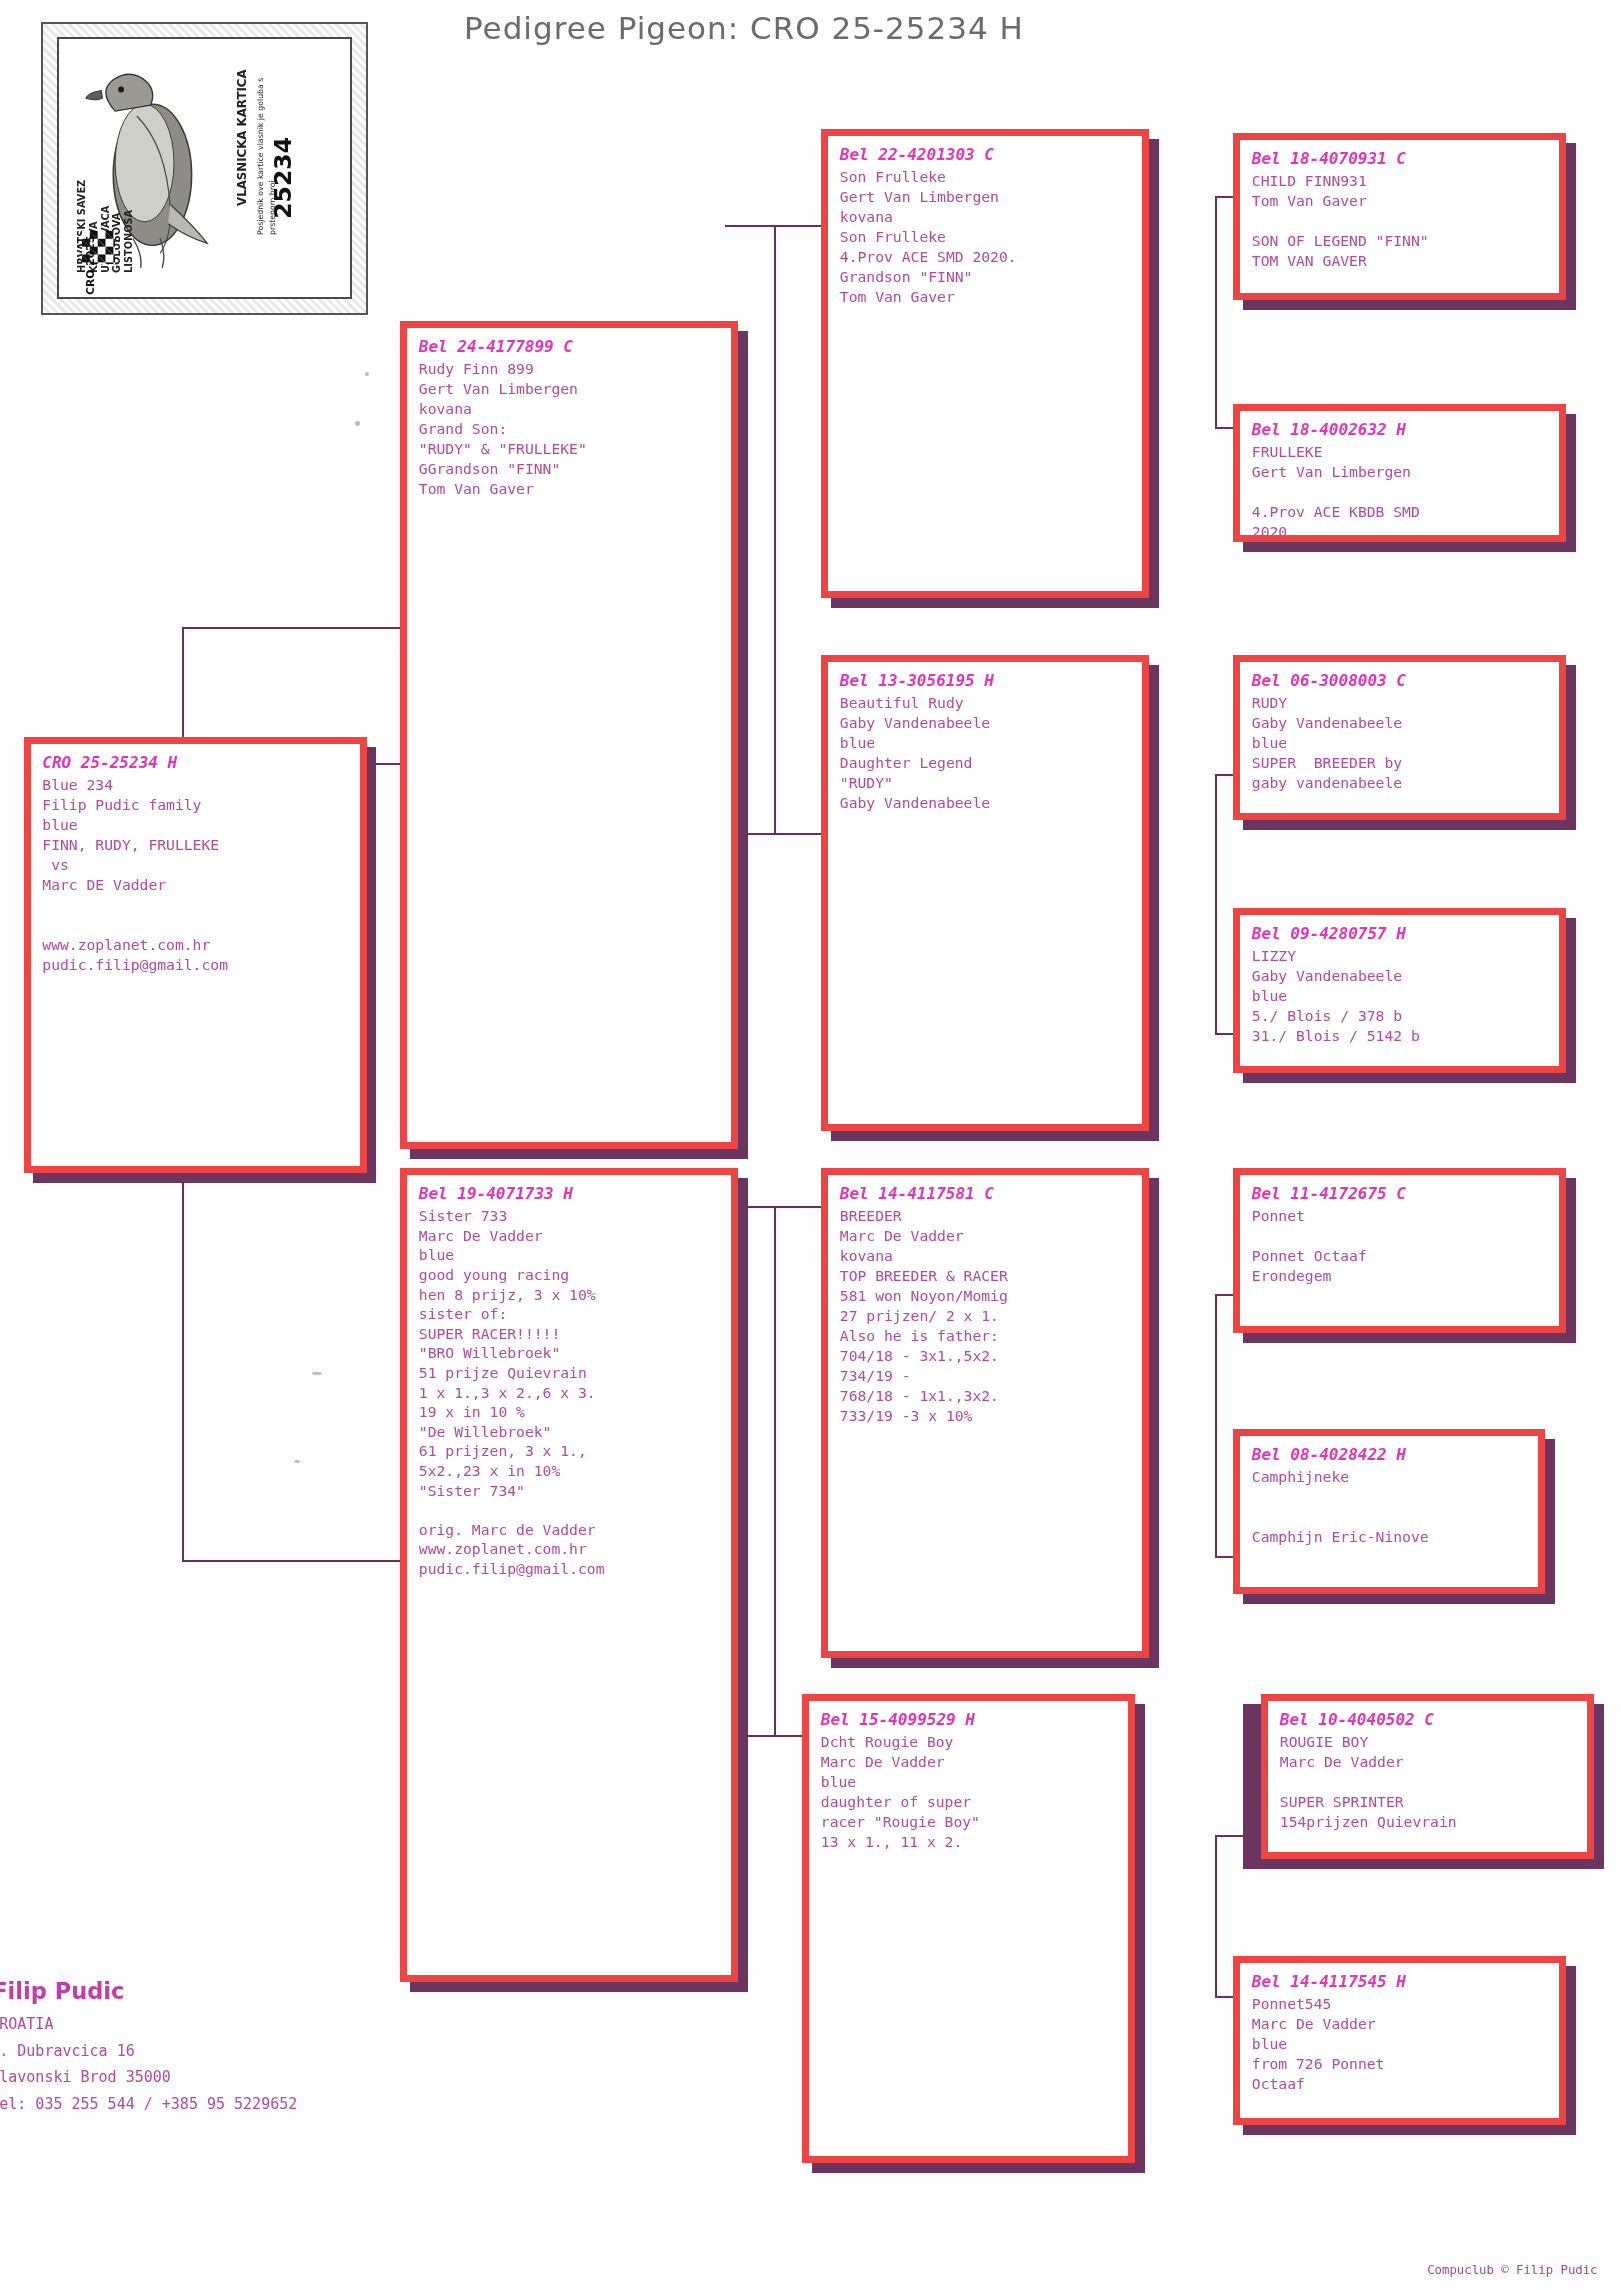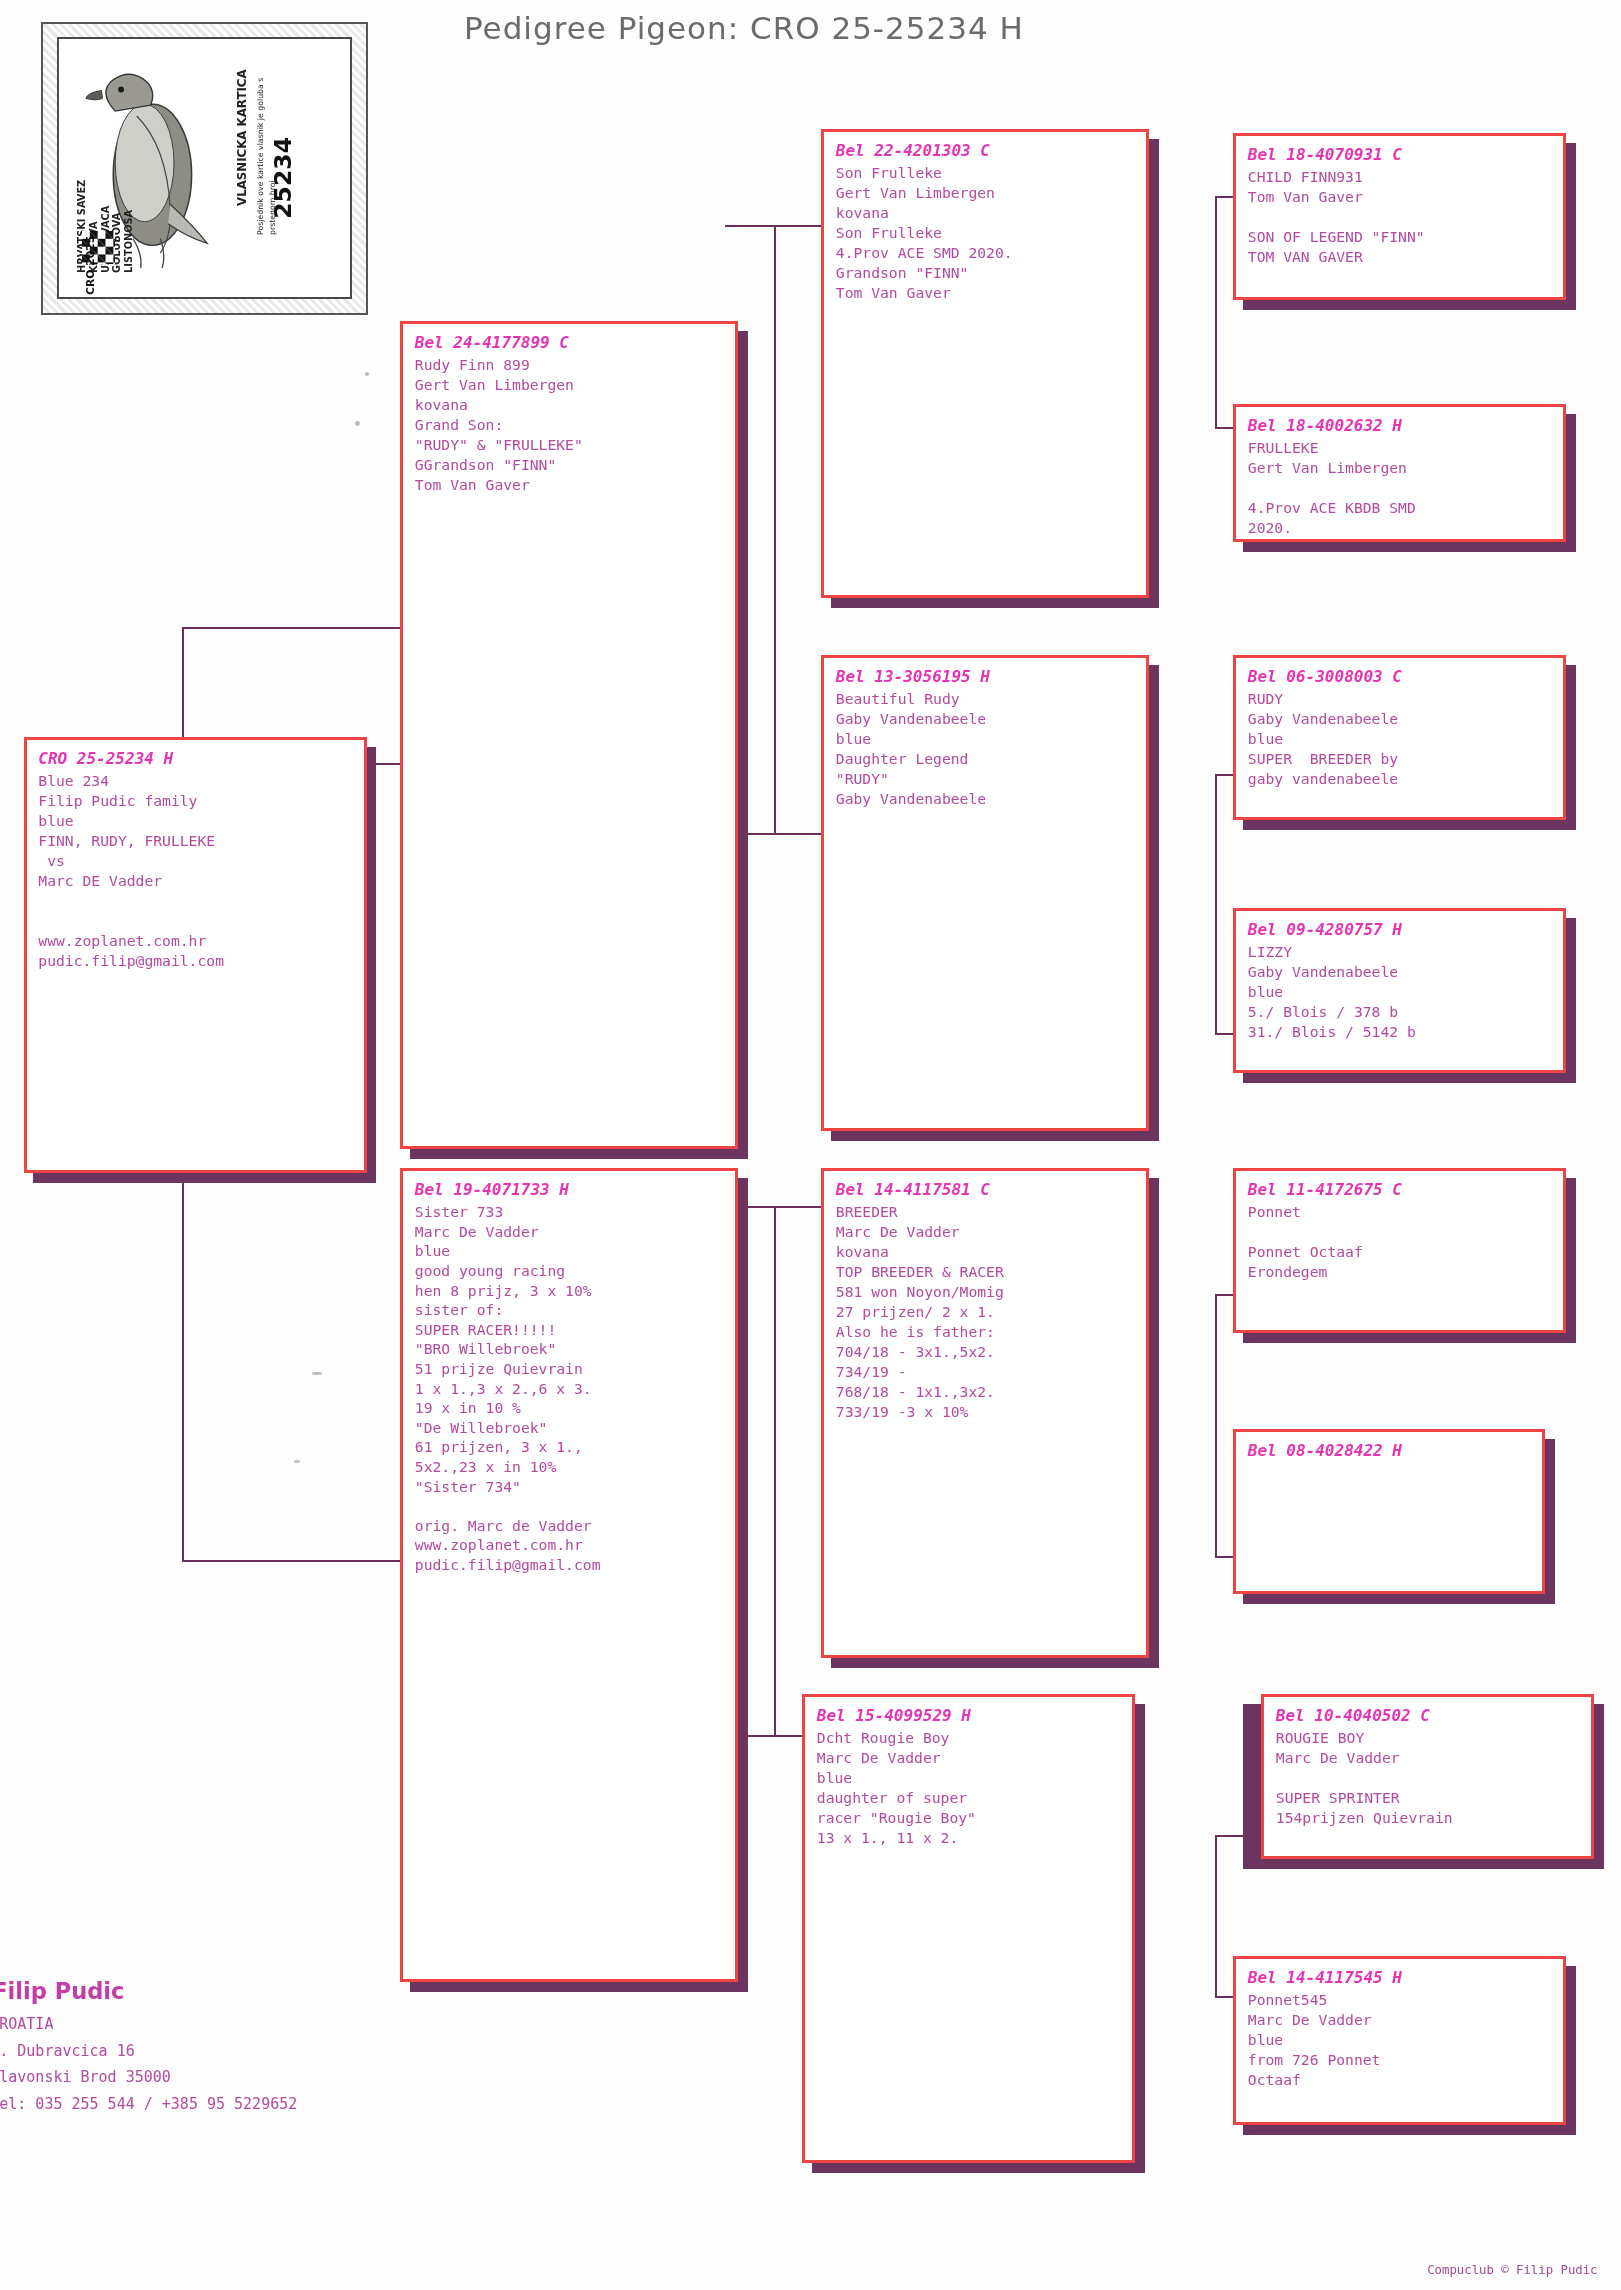--- a/index.html
+++ b/index.html
@@ -75,21 +75,21 @@
   }
   .box-wrap{position:absolute;}
   .box-wrap .shadowbox{
     position:absolute;left:9.8px;top:9.8px;width:100%;height:100%;
     background:#6b3560;
   }
   .box-wrap .inner{
     position:relative;
     width:100%;height:100%;
     background:#fff;
-    border:3px solid #ef4444;
+    border:7px solid #ef4444;
     box-sizing:border-box;
     padding:8.8px 11.8px;
     overflow:hidden;
   }
   .ring{
     color:#e633b5;
     font-weight:bold;
     font-style:italic;
     font-size:16px;
     line-height:19.6px;
@@ -361,20 +361,24 @@
 
 Ponnet Octaaf
 Erondegem</div>
   </div>
 </div>
 
 <div class="box-wrap" style="left:1233px;top:1429px;width:312px;height:165px;">
   <div class="shadowbox"></div>
   <div class="inner">
     <div class="ring">Bel 08-4028422 H</div>
+    <div class="lines">Camphijneke
+
+
+Camphijn Eric-Ninove</div>
   </div>
 </div>
 
 <div class="box-wrap" style="left:1233px;top:1694px;width:333px;height:165px;padding-left:28px;">
   <div class="shadowbox"></div>
   <div class="inner">
     <div class="ring">Bel 10-4040502 C</div>
     <div class="lines">ROUGIE BOY
 Marc De Vadder
 

